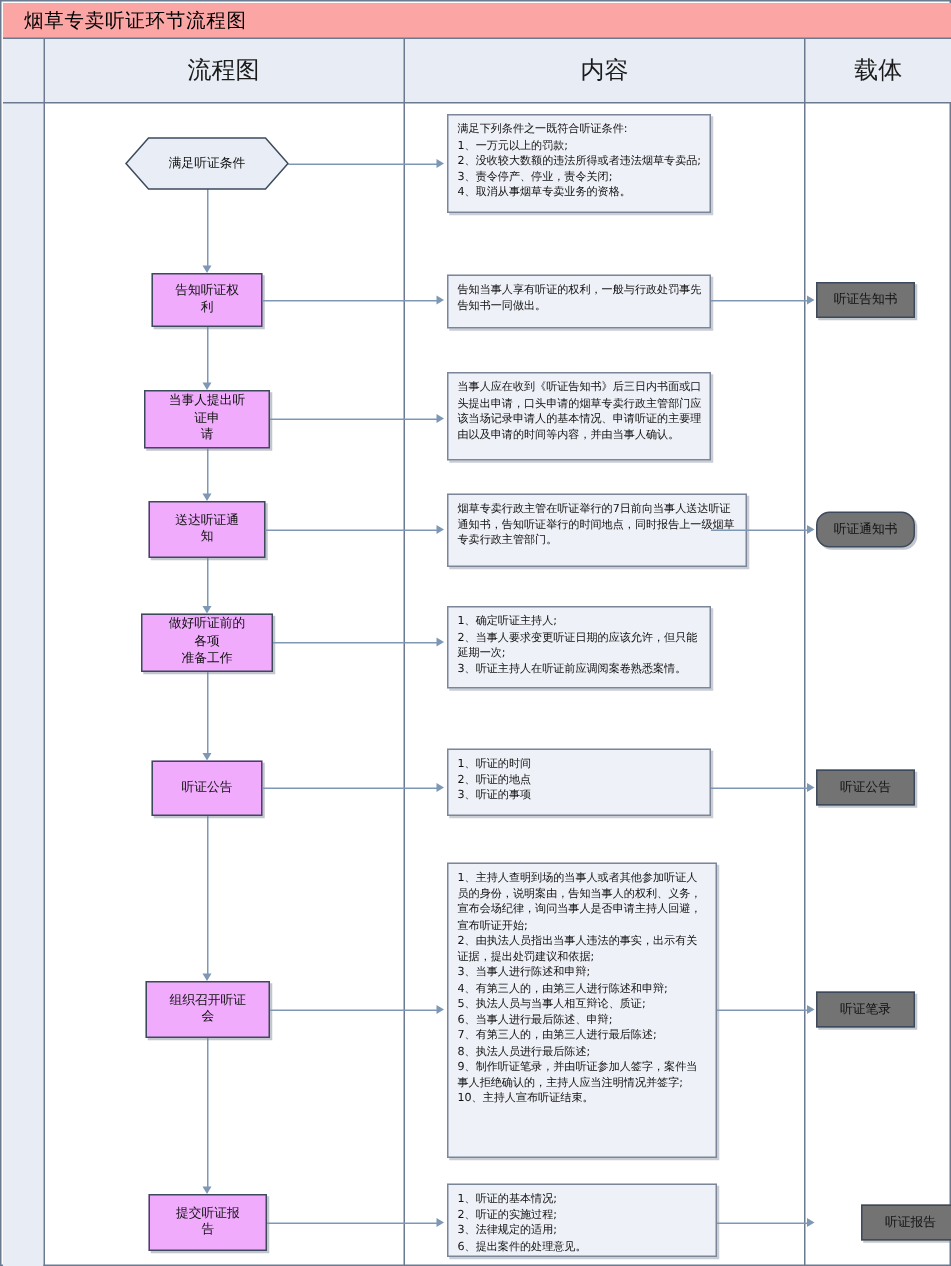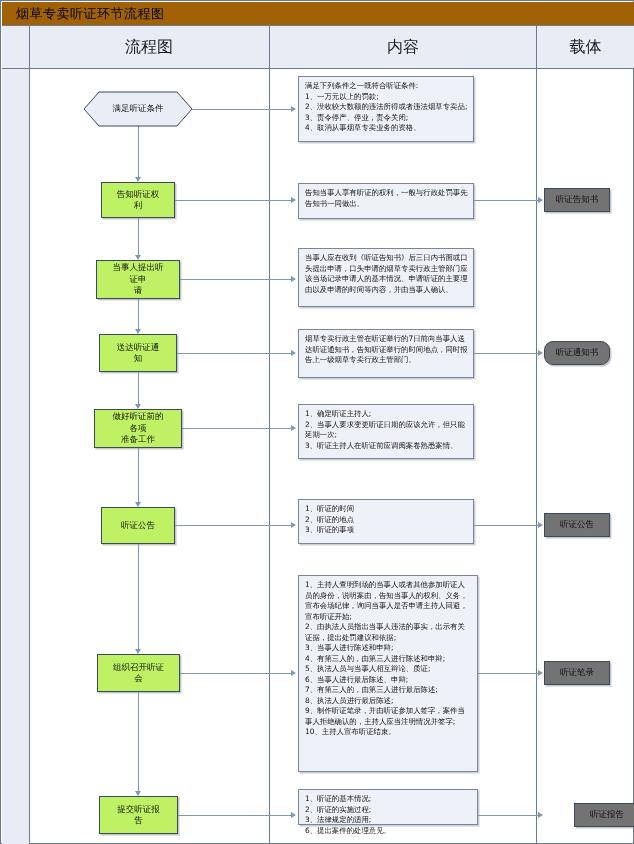--- a/index.html
+++ b/index.html
@@ -14,21 +14,21 @@
     position:relative;
     width:634px;height:844px;
     box-sizing:border-box;
     border:1px solid #6b7a8f;
     background:#ffffff;
   }
   
   #title-bar{
     position:absolute;left:1px;top:1px;
     width:632px;height:24px;
-    background:#a16207;
+    background:#fca5a5;
     border-bottom:1px solid #6b7a8f;
     box-sizing:border-box;
     display:flex;align-items:center;
   }
   #title-text{
     padding-left:14px;
     font-size:13px;
     letter-spacing:.5px;
     color:#000;
   }
@@ -54,21 +54,21 @@
     font-size:16px;color:#1b1b1b;
   }
   #head-flow{left:28px;width:240px;}
   #head-content{left:269px;width:266px;}
   #head-carrier{left:536px;width:97px;}
 
   
   .node{
     position:absolute;
     box-sizing:border-box;
-    background:#bef264;
+    background:#f0abfc;
     border:1px solid #3d4a5c;
     display:flex;align-items:center;justify-content:center;
     text-align:center;
     font-size:8.5px;line-height:1.35;
     color:#111;
     padding:2px 14px;
     box-shadow:1.5px 1.5px 0 rgba(120,130,145,.45);
   }
   .hexwrap{position:absolute;}
   .hexwrap svg{position:absolute;left:0;top:0;}
@@ -231,21 +231,21 @@
   </div>
 
   <div class="cbox" style="left:297px;top:182px;width:176px;height:36px;">
     <p>告知当事人享有听证的权利，一般与行政处罚事先告知书一同做出。</p>
   </div>
 
   <div class="cbox" style="left:297px;top:247px;width:176px;height:59px;">
     <p>当事人应在收到《听证告知书》后三日内书面或口头提出申请，口头申请的烟草专卖行政主管部门应该当场记录申请人的基本情况、申请听证的主要理由以及申请的时间等内容，并由当事人确认。</p>
   </div>
 
-  <div class="cbox" style="left:297px;top:328px;width:176px;height:49px;">
+  <div class="cbox" style="left:297px;top:328px;width:200px;height:49px;">
     <p>烟草专卖行政主管在听证举行的7日前向当事人送达听证通知书，告知听证举行的时间地点，同时报告上一级烟草专卖行政主管部门。</p>
   </div>
 
   <div class="cbox" style="left:297px;top:403px;width:176px;height:55px;">
     <p>1、确定听证主持人;</p>
     <p>2、当事人要求变更听证日期的应该允许，但只能延期一次;</p>
     <p>3、听证主持人在听证前应调阅案卷熟悉案情。</p>
   </div>
 
   <div class="cbox" style="left:297px;top:498px;width:176px;height:45px;">
@@ -260,21 +260,21 @@
     <p>3、当事人进行陈述和申辩;</p>
     <p>4、有第三人的，由第三人进行陈述和申辩;</p>
     <p>5、执法人员与当事人相互辩论、质证;</p>
     <p>6、当事人进行最后陈述、申辩;</p>
     <p>7、有第三人的，由第三人进行最后陈述;</p>
     <p>8、执法人员进行最后陈述;</p>
     <p>9、制作听证笔录，并由听证参加人签字，案件当事人拒绝确认的，主持人应当注明情况并签字;</p>
     <p>10、主持人宣布听证结束。</p>
   </div>
 
-  <div class="cbox" style="left:297px;top:788px;width:180px;height:36px;">
+  <div class="cbox" style="left:297px;top:788px;width:180px;height:49px;">
     <p>1、听证的基本情况;</p>
     <p>2、听证的实施过程;</p>
     <p>3、法律规定的适用;</p>
     <p>6、提出案件的处理意见。</p>
   </div>
 
   <div class="conn h" style="left:473px;top:199px;width:65px;"></div>
   <div class="arrow-right" style="left:537px;top:195.5px;"></div>
 
   <div class="conn h" style="left:473px;top:352px;width:65px;"></div>

